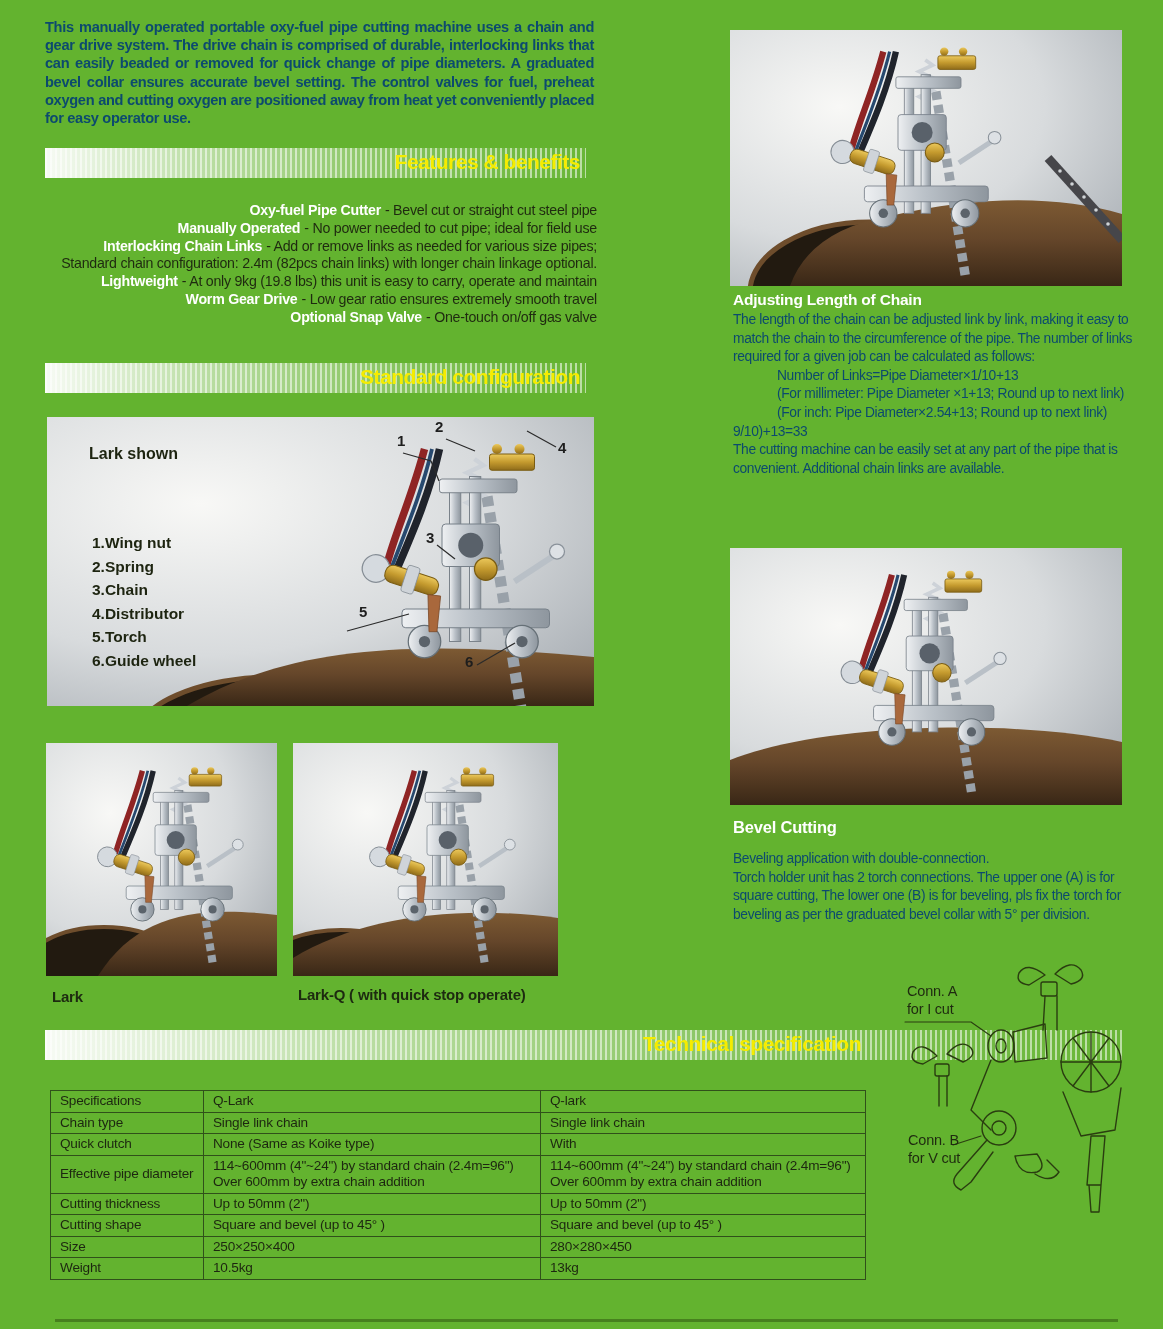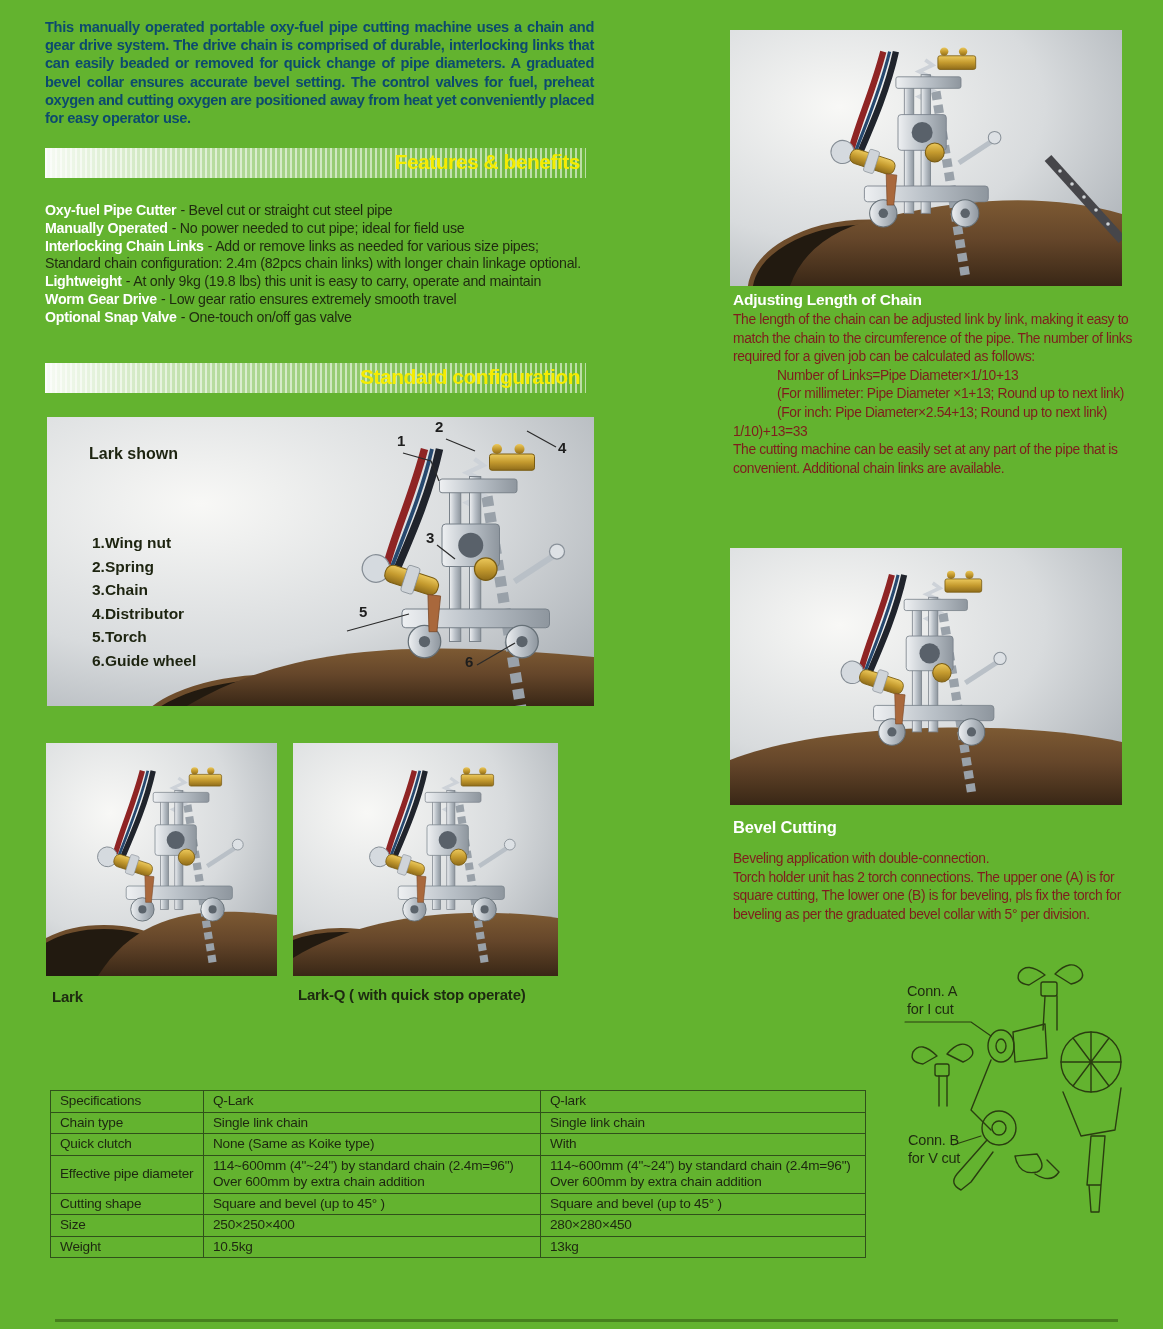--- a/index.html
+++ b/index.html
@@ -10,32 +10,32 @@
     text-align:justify;color:#0c4a6e;}
   
   .banner{position:absolute;height:30px;
     background-image:
       repeating-linear-gradient(90deg, rgba(255,255,255,0.55) 0px, rgba(255,255,255,0.55) 2px, rgba(255,255,255,0) 2px, rgba(255,255,255,0) 5px),
       linear-gradient(90deg, rgba(255,255,255,0.95) 0%, rgba(255,255,255,0.55) 30%, rgba(255,255,255,0.18) 70%, rgba(255,255,255,0.04) 100%);}
   .banner-label{position:absolute;top:2px;font-size:21px;font-weight:bold;color:#f5ec00;
     letter-spacing:-0.5px;white-space:nowrap;}
   .banner-label.right{right:6px;}
   .features{position:absolute;left:45px;top:202px;width:552px;font-size:14.2px;
-    line-height:17.8px;letter-spacing:-0.25px;color:#1f2a10;}
+    line-height:17.8px;letter-spacing:-0.25px;color:#1f2a10;text-align:right;}
   .feat .term{color:#ffffff;font-weight:bold;margin-right:4px;}
   .panel{position:absolute;overflow:hidden;}
   .photo-svg{position:absolute;left:0;top:0;}
   .lark-shown{position:absolute;left:42px;top:28px;font-size:16px;font-weight:bold;color:#1d2410;}
   .parts{position:absolute;left:45px;top:114px;font-size:15.5px;font-weight:bold;
     line-height:23.5px;color:#1d2410;}
   .callout{position:absolute;font-size:15px;font-weight:bold;color:#1e1e1e;}
   .caption{position:absolute;font-size:15px;font-weight:bold;color:#1d2a10;letter-spacing:-0.2px;}
   .rc-head{position:absolute;font-weight:bold;color:#ffffff;letter-spacing:-0.2px;}
   .rc-body{position:absolute;width:424px;font-size:13.8px;line-height:18.6px;
-    letter-spacing:-0.35px;color:#7f1d1d;}
+    letter-spacing:-0.35px;color:#0c4a6e;}
   .rc-body p{margin:0;}
   .ind{margin-left:44px;white-space:nowrap;}
   table.spec{position:absolute;left:50px;top:1090px;border-collapse:collapse;table-layout:fixed;
     font-size:13.6px;letter-spacing:-0.2px;color:#1d2710;}
   table.spec td{border:1px solid #30501a;padding:2px 9px;vertical-align:middle;
     white-space:pre-line;line-height:16.5px;height:16px;}
   td.c0{width:134px;}
   td.c1{width:318px;}
   td.c2{width:306px;}
   .diagram-label{position:absolute;font-size:14.5px;line-height:18px;color:#1f2a10;letter-spacing:-0.2px;}
@@ -164,20 +164,23 @@
     <svg class="photo-svg" width="265" height="233" viewBox="0 0 265 233">
       <rect width="265" height="233" fill="url(#photobg)"></rect>
       <ellipse cx="48" cy="242" rx="92" ry="55" fill="#221a10" stroke="#6e4d2c" stroke-width="4"></ellipse>
       <path d="M0 215 C70 172 170 162 265 175 L265 233 L0 233 Z" fill="url(#pipeg)"></path>
       <use href="#machine" xlink:href="#machine" transform="translate(80,35) scale(0.9)"></use>
     </svg>
   </div>
   <div class="caption" style="left:52px;top:988px;">Lark</div>
   <div class="caption" style="left:298px;top:986px;">Lark-Q ( with quick stop operate)</div>
 
+  <div class="banner" style="left:45px;top:1030px;width:1077px;">
+    <span class="banner-label" style="left:598px;">Technical specification</span>
+  </div>
 
   <table class="spec">
     <tbody>
         <tr>
       <td class="c0">Specifications</td>
       <td class="c1">Q-Lark</td>
       <td class="c2">Q-lark</td>
     </tr>
     <tr>
       <td class="c0">Chain type</td>
@@ -188,20 +191,25 @@
       <td class="c0">Quick clutch</td>
       <td class="c1">None (Same as Koike type)</td>
       <td class="c2">With</td>
     </tr>
     <tr>
       <td class="c0">Effective pipe diameter</td>
       <td class="c1">114~600mm  (4"~24") by standard chain (2.4m=96")
 Over 600mm  by extra chain addition</td>
       <td class="c2">114~600mm  (4"~24") by standard chain (2.4m=96")
 Over 600mm  by extra chain addition</td>
+    </tr>
+    <tr>
+      <td class="c0">Cutting thickness</td>
+      <td class="c1">Up to 50mm (2")</td>
+      <td class="c2">Up to 50mm (2")</td>
     </tr>
     <tr>
       <td class="c0">Cutting shape</td>
       <td class="c1">Square and bevel (up to 45° )</td>
       <td class="c2">Square and bevel (up to 45° )</td>
     </tr>
     <tr>
       <td class="c0">Size</td>
       <td class="c1">250×250×400</td>
       <td class="c2">280×280×450</td>
@@ -230,21 +238,21 @@
       <use href="#machine" xlink:href="#machine" transform="translate(105,30) scale(1.05)"></use>
     </svg>
   </div>
 
   <div class="rc-head" style="left:733px;top:291px;font-size:15.5px;">Adjusting Length of Chain</div>
   <div class="rc-body" style="left:733px;top:311px;">
     <p>The length of the chain can be adjusted link by link, making it easy to match the chain to the circumference of the pipe. The number of links required for a given job can be calculated as follows:</p>
     <div class="ind">Number of Links=Pipe Diameter×1/10+13</div>
     <div class="ind">(For millimeter: Pipe Diameter ×1+13; Round up to next link)</div>
     <div class="ind">(For inch: Pipe Diameter×2.54+13; Round up to next link)</div>
-    <div>1/10)+13=33</div>
+    <div>9/10)+13=33</div>
     <p>The cutting machine can be easily set at any part of the pipe that is convenient. Additional chain links are available.</p>
   </div>
 
   <div class="panel" style="left:730px;top:548px;width:392px;height:257px;">
     <svg class="photo-svg" width="392" height="257" viewBox="0 0 392 257">
       <rect width="392" height="257" fill="url(#photobg)"></rect>
       <path d="M0 212 C90 176 280 170 392 194 L392 257 L0 257 Z" fill="url(#pipeg)"></path>
       <use href="#machine" xlink:href="#machine" transform="translate(115,35) scale(1.02)"></use>
     </svg>
   </div>

